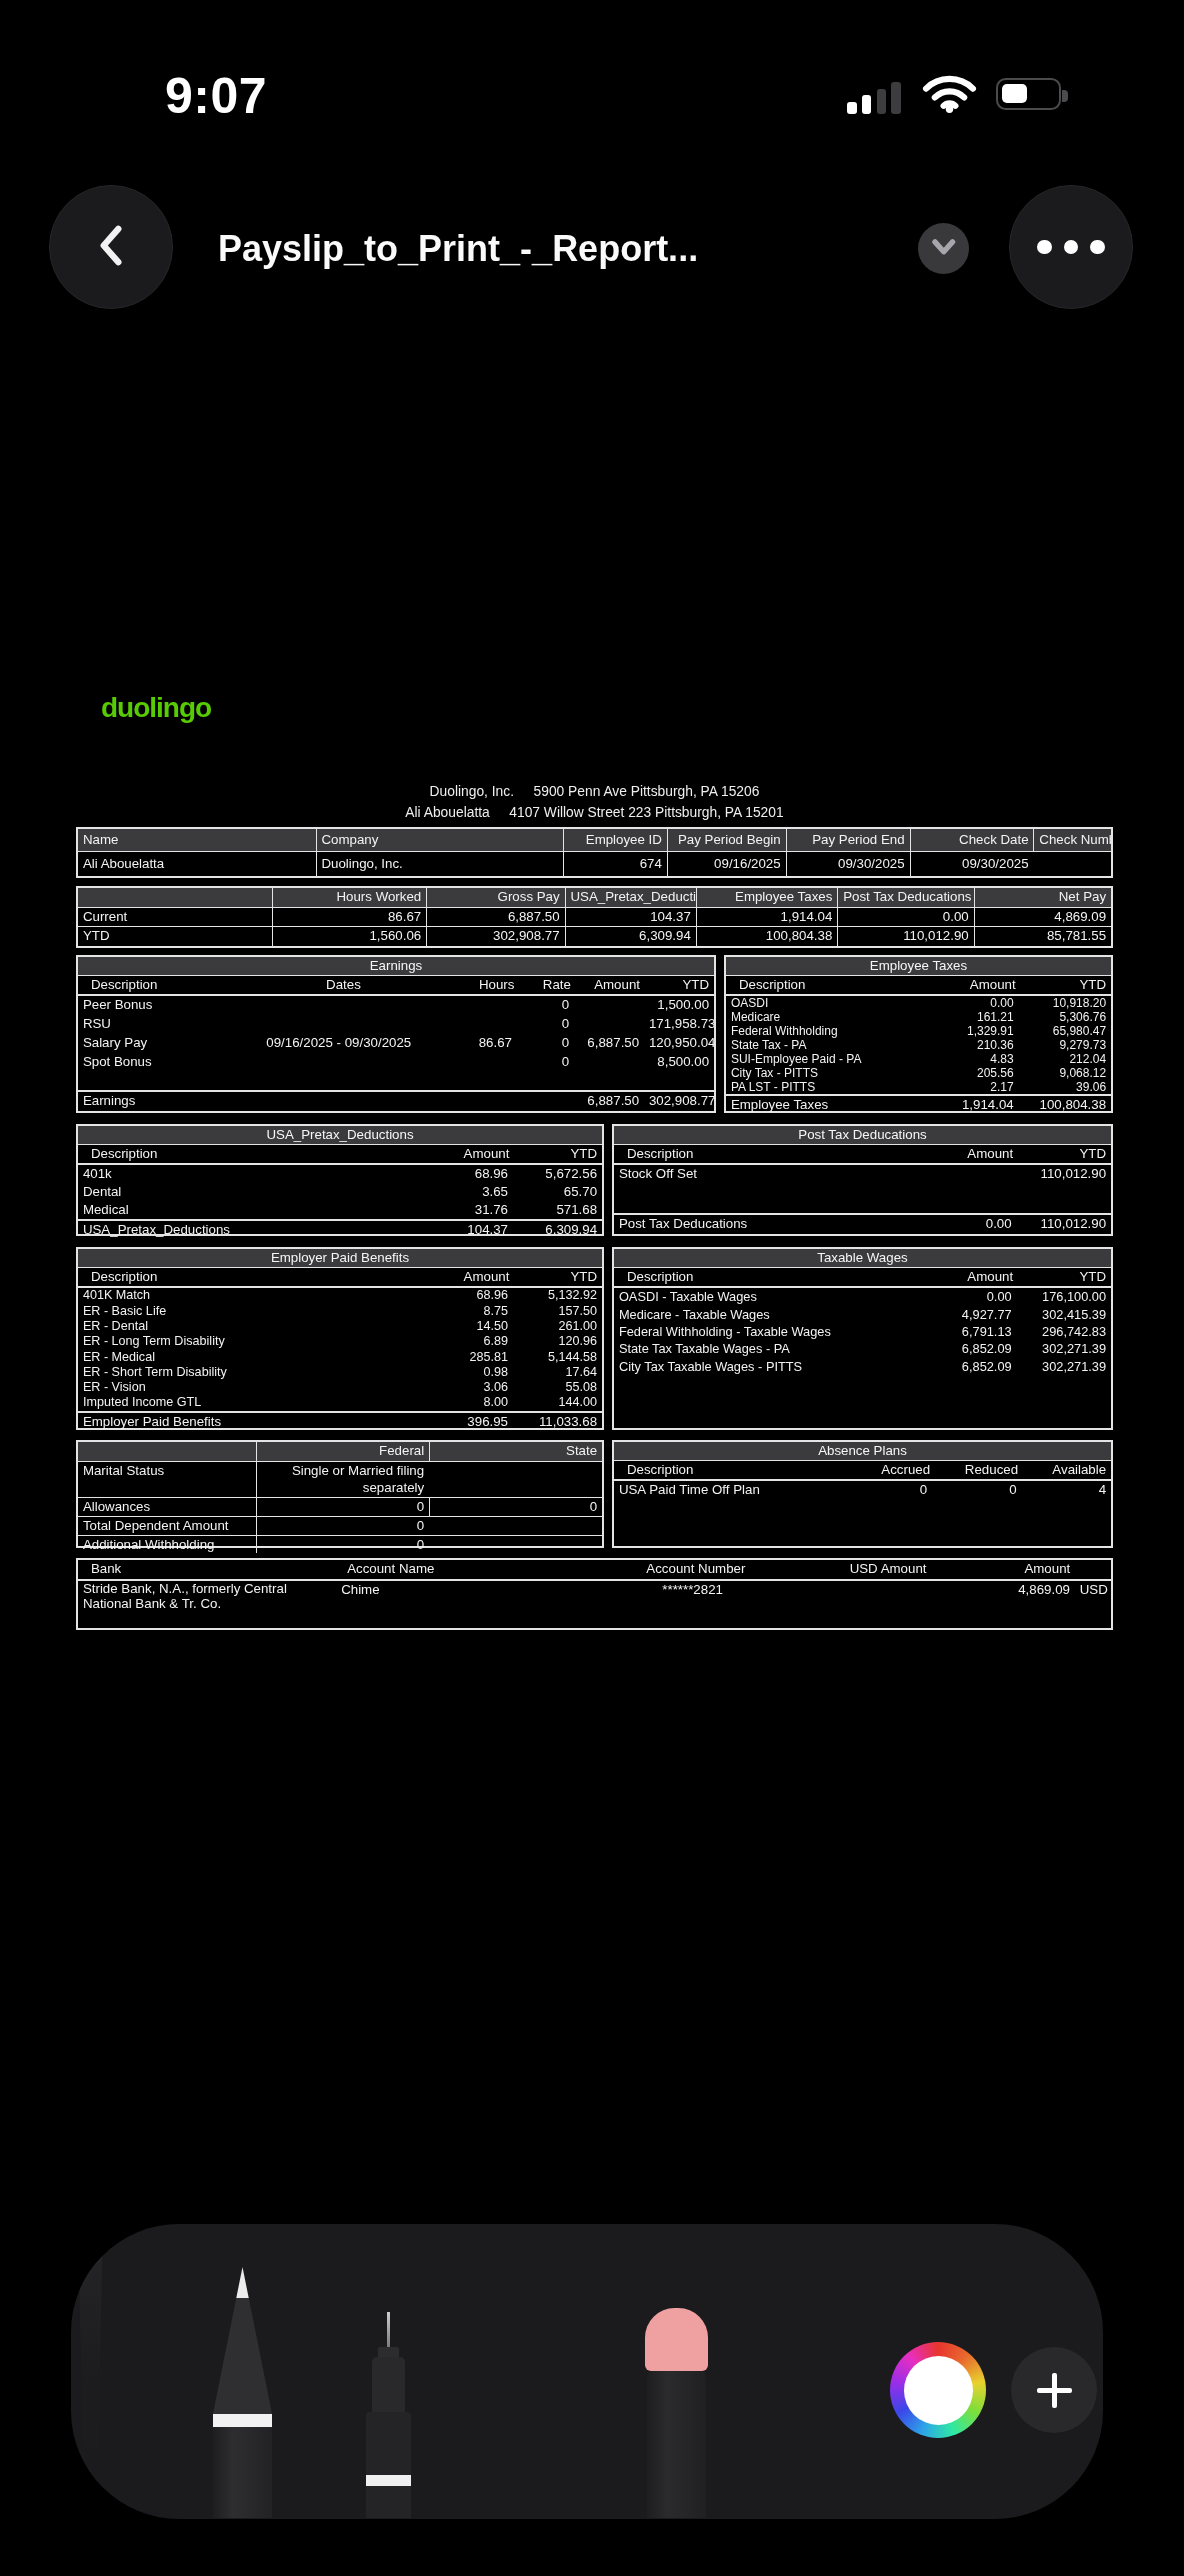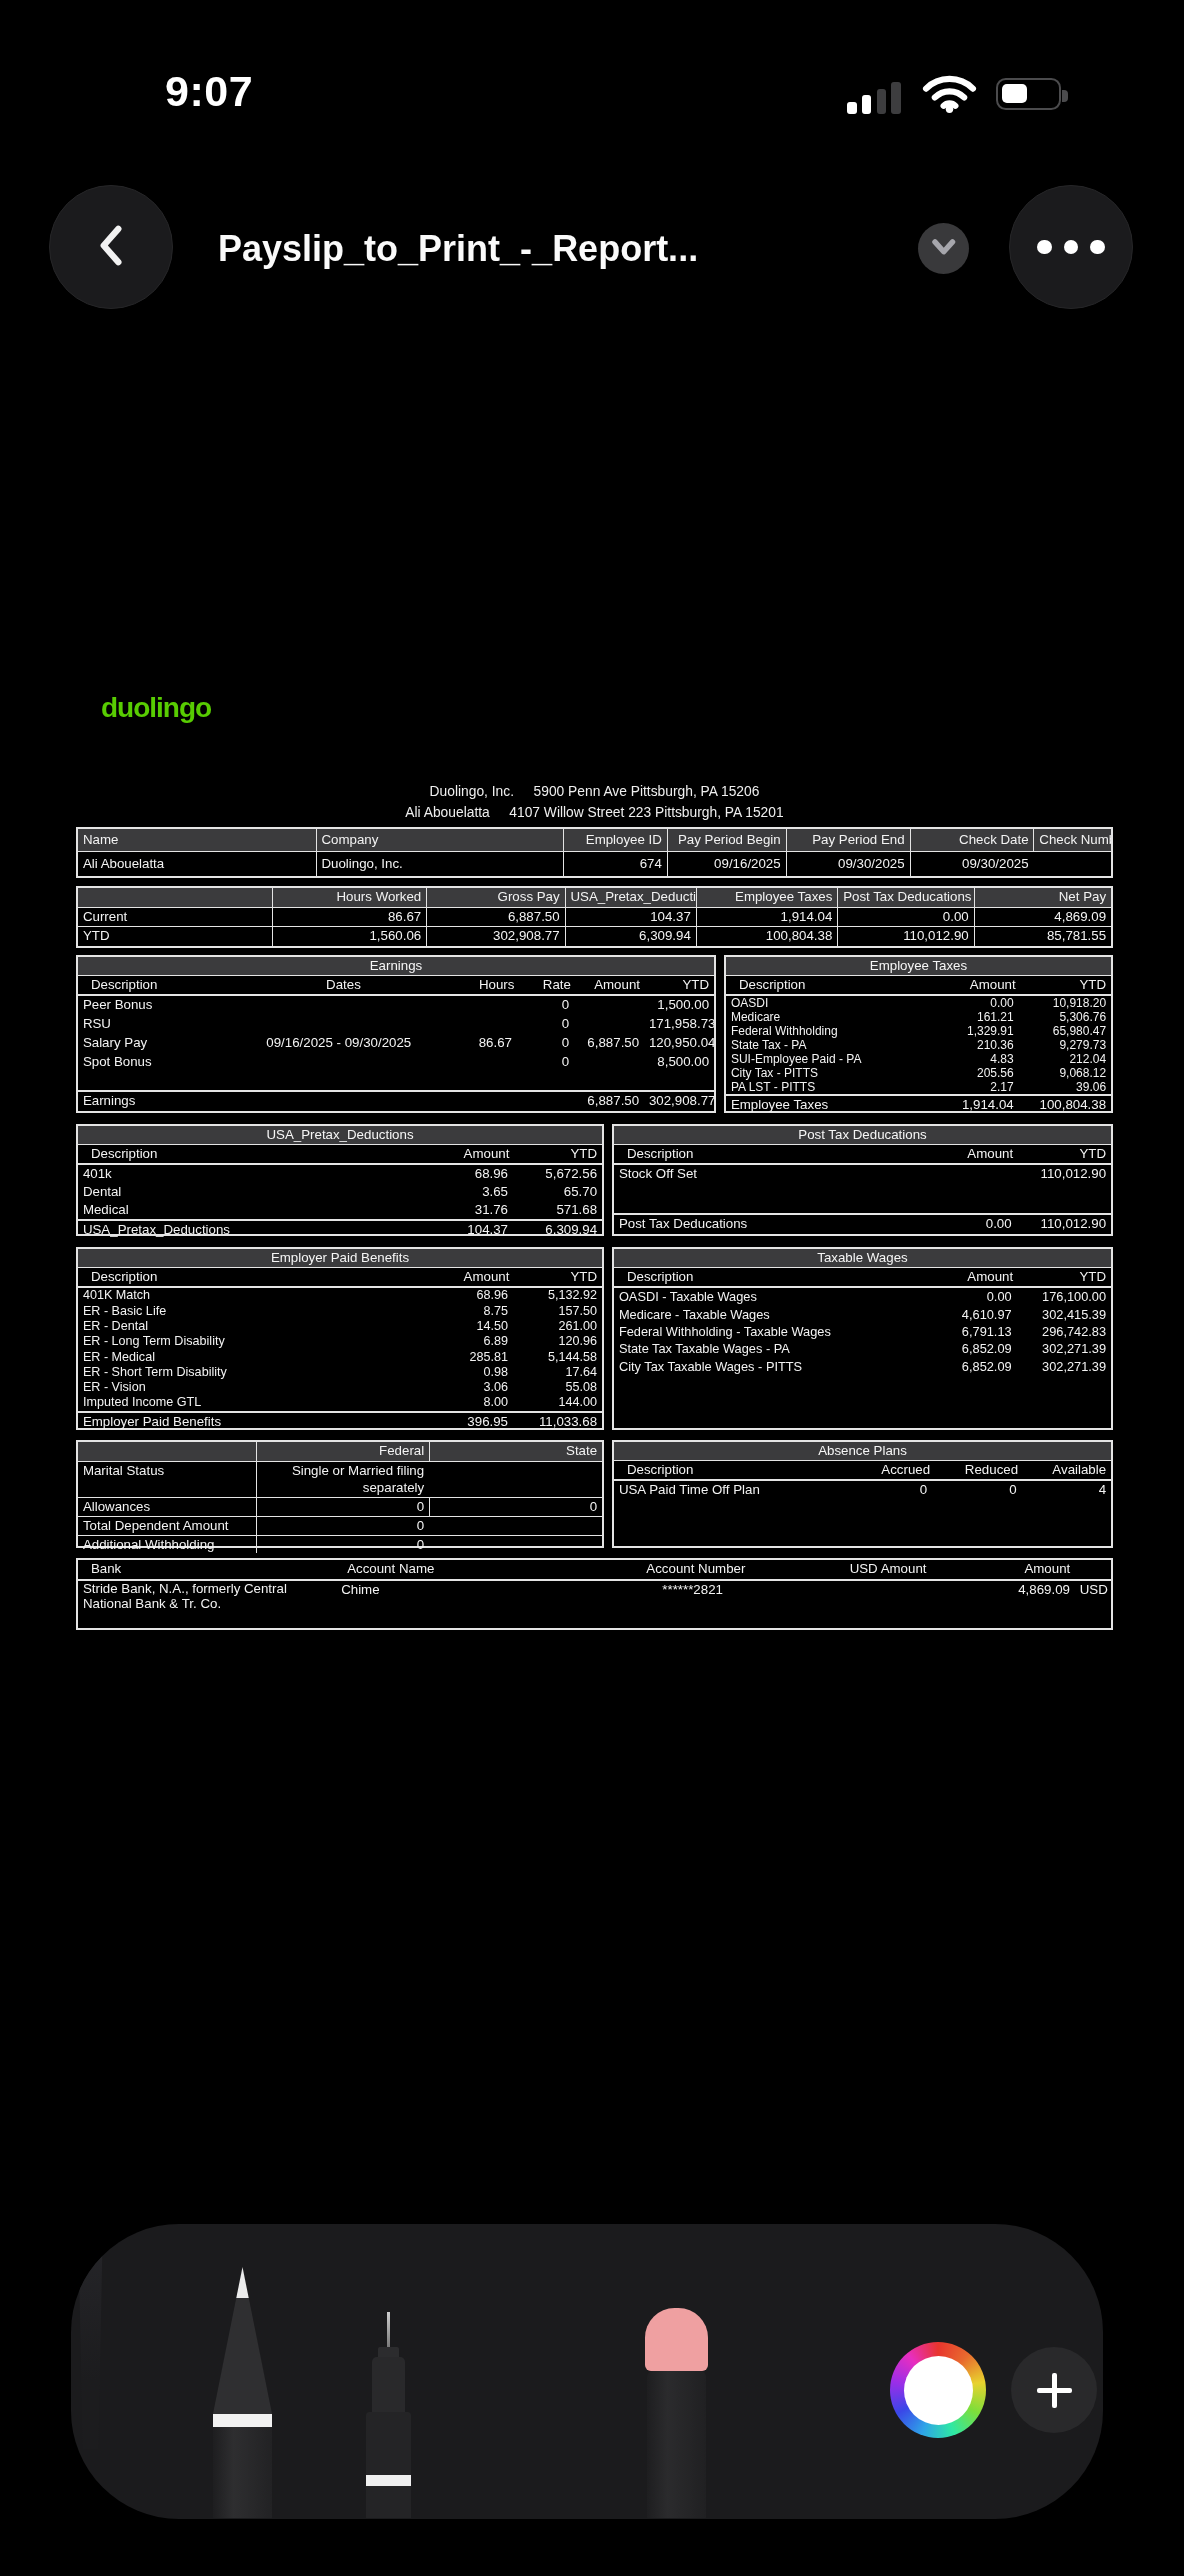--- a/index.html
+++ b/index.html
@@ -1,20 +1,20 @@
 <!DOCTYPE html>
 <html><head>
 <meta charset="utf-8">
 <style>
   html,body{margin:0;padding:0;background:#000;}
   .page{position:relative;width:1185px;height:2576px;background:#000;overflow:hidden;
         font-family:"Liberation Sans","DejaVu Sans",sans-serif;}
 
   
-  .time{position:absolute;left:165px;top:67px;color:#fff;font-size:43px;font-weight:700;letter-spacing:0.5px;}
+  .time{position:absolute;left:165px;top:67px;color:#fff;font-size:50px;font-weight:700;letter-spacing:0.5px;}
   .sigbars{position:absolute;left:847px;top:81px;width:57px;height:33px;}
   .sigbars i{position:absolute;bottom:0;width:9.8px;border-radius:2.9px;background:#fff;}
   .sigbars i:nth-child(1){left:0;height:11.8px;}
   .sigbars i:nth-child(2){left:14.7px;height:18.7px;}
   .sigbars i:nth-child(3){left:29.5px;height:25.5px;background:#3d3d3f;}
   .sigbars i:nth-child(4){left:44px;height:32px;background:#3d3d3f;}
   .wifi{position:absolute;left:922px;top:75px;}
   .batt{position:absolute;left:996px;top:78px;width:65px;height:32px;border:2.9px solid #4b4b4d;border-radius:9.8px;box-sizing:border-box;}
   .batt .fill{position:absolute;left:3.9px;top:3.9px;width:25.5px;height:18.7px;border-radius:4.9px;background:#fff;}
   .batt .nub{position:absolute;right:-8.8px;top:9.8px;width:5.9px;height:11.8px;border-radius:0 3.9px 3.9px 0;background:#4b4b4d;}
@@ -433,21 +433,21 @@
             <span class="ar">YTD</span>
           </div>
         <div class="tbody r175">
             <div class="prow">
               <span class="al">OASDI - Taxable Wages</span>
               <span class="ar">0.00</span>
               <span class="ar">176,100.00</span>
             </div>
             <div class="prow">
               <span class="al">Medicare - Taxable Wages</span>
-              <span class="ar">4,610.97</span>
+              <span class="ar">4,927.77</span>
               <span class="ar">302,415.39</span>
             </div>
             <div class="prow">
               <span class="al">Federal Withholding - Taxable Wages</span>
               <span class="ar">6,791.13</span>
               <span class="ar">296,742.83</span>
             </div>
             <div class="prow">
               <span class="al">State Tax Taxable Wages - PA</span>
               <span class="ar">6,852.09</span>

